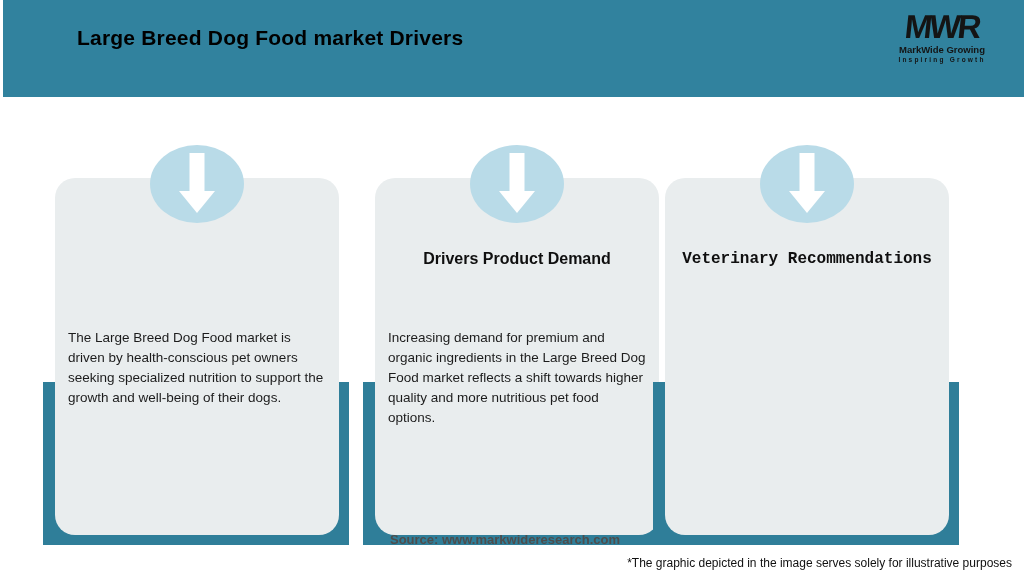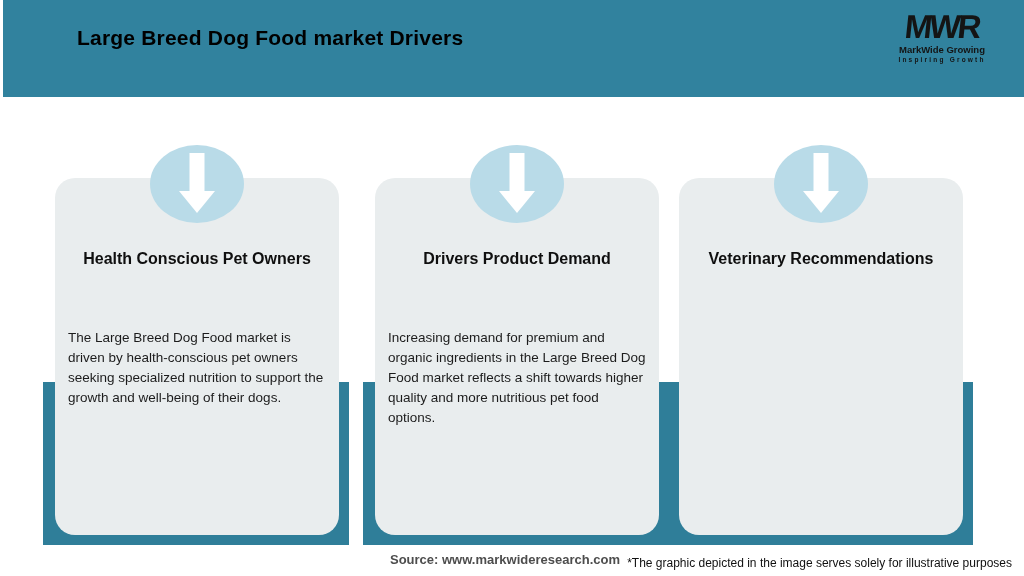--- a/index.html
+++ b/index.html
@@ -59,21 +59,21 @@
 
   
   .column {
     position: absolute;
     top: 0;
     width: 306px;
     height: 576px;
   }
   .col-0 { left: 43px; }
   .col-1 { left: 363px; }
-  .col-2 { left: 667px; }
+  .col-2 { left: 653px; font-family: Liberation Mono, monospace; }
 
   .backdrop {
     position: absolute;
     left: 0; top: 382px;
     width: 306px; height: 163px;
     background: #2f7e99;
   }
   .card {
     position: absolute;
     left: 12px; top: 178px;
@@ -105,21 +105,21 @@
     position: absolute;
     left: 13px; right: 12px; top: 150px;
     font-size: 13.5px;
     line-height: 20px;
     color: #1c1c1c;
   }
 
   
   .source-text {
     position: absolute;
-    left: 0; top: 552px;
+    left: 0; top: 532px;
     width: 1010px;
     text-align: center;
     font-size: 13px;
     font-weight: bold;
     color: #4d4d4d;
   }
   .disclaimer-text {
     position: absolute;
     right: 12px; top: 556px;
     font-size: 12px;
@@ -134,21 +134,20 @@
   <div class="logo">
     <div class="logo-mark">MWR</div>
     <div class="logo-name">MarkWide Growing</div>
     <div class="logo-tagline">Inspiring Growth</div>
   </div>
 </div>
 
 <div class="column col-0">
   <div class="backdrop"></div>
   <div class="card">
-    <div class="card-title">Health Conscious Pet Owners</div>
     <div class="card-body">The Large Breed Dog Food market is driven by health-conscious pet owners seeking specialized nutrition to support the growth and well-being of their dogs.</div>
   </div>
   <div class="badge">
     <span>
       <svg width="38" height="62" viewBox="0 0 38 62">
         <rect x="11.5" y="0" width="15" height="39" fill="#ffffff"></rect>
         <polygon points="1,38 37,38 19,60" fill="#ffffff"></polygon>
       </svg>
     </span>
   </div>

